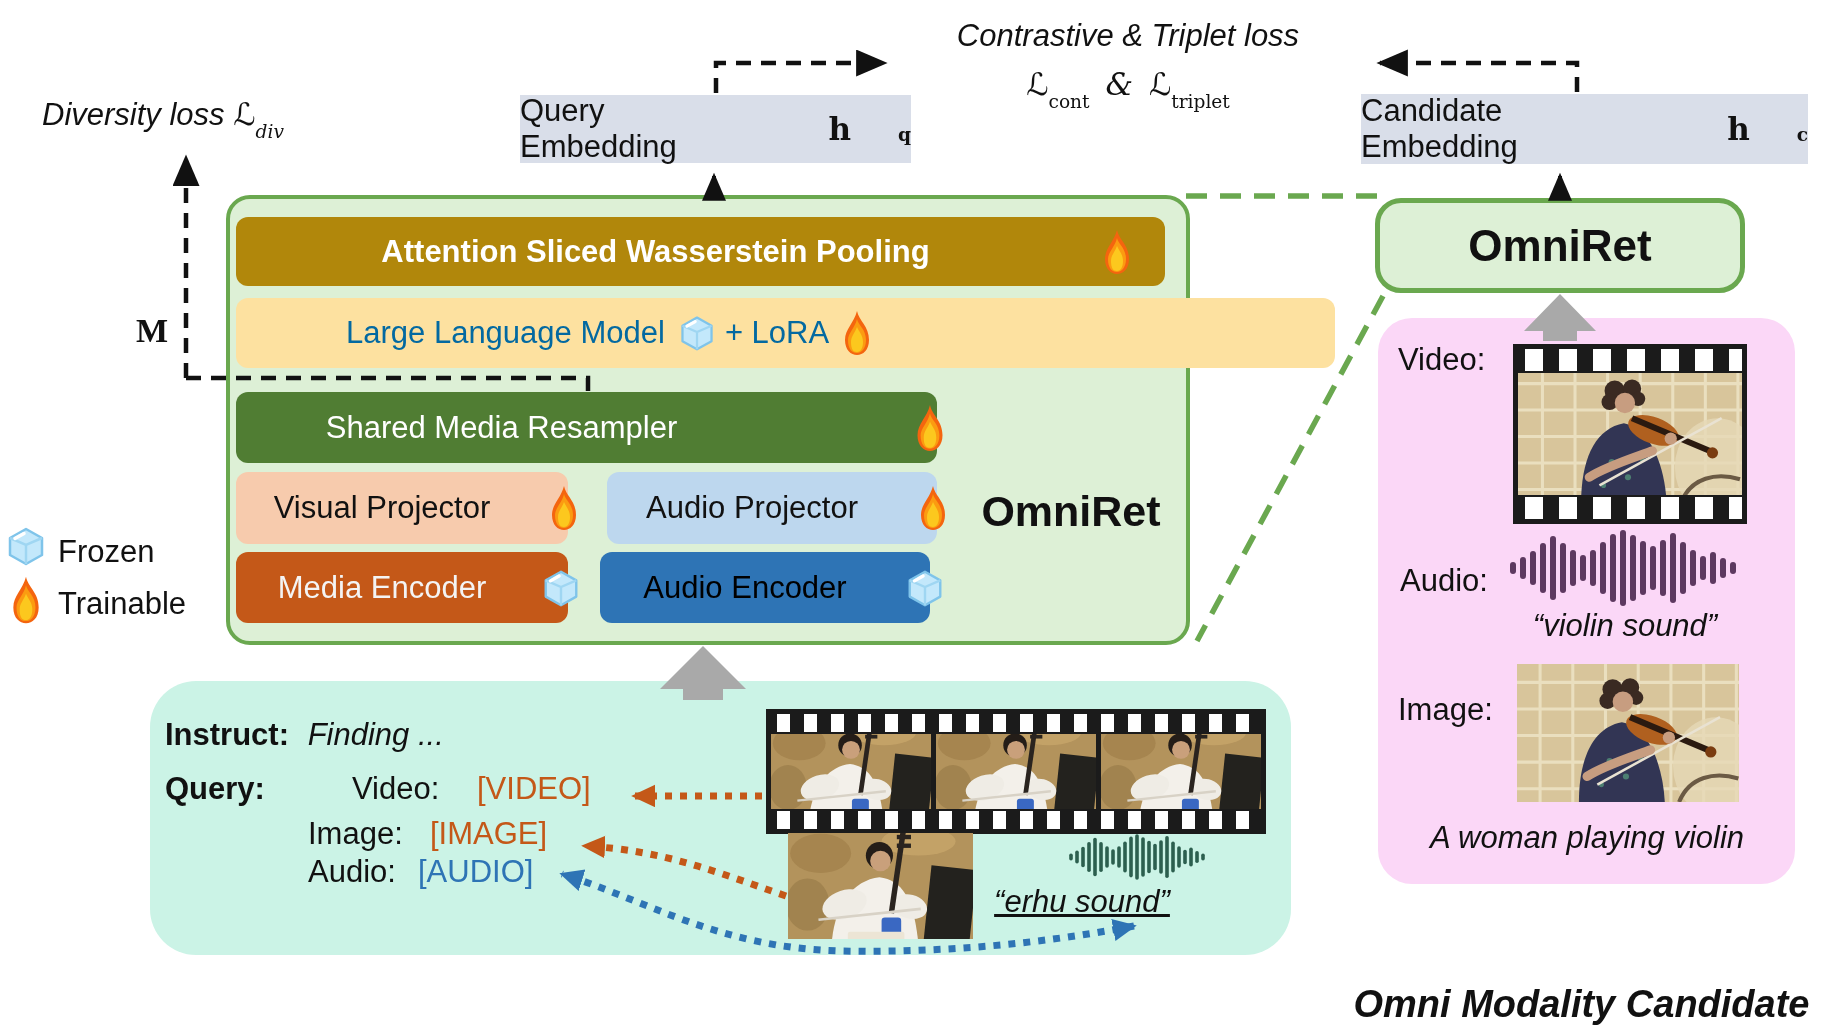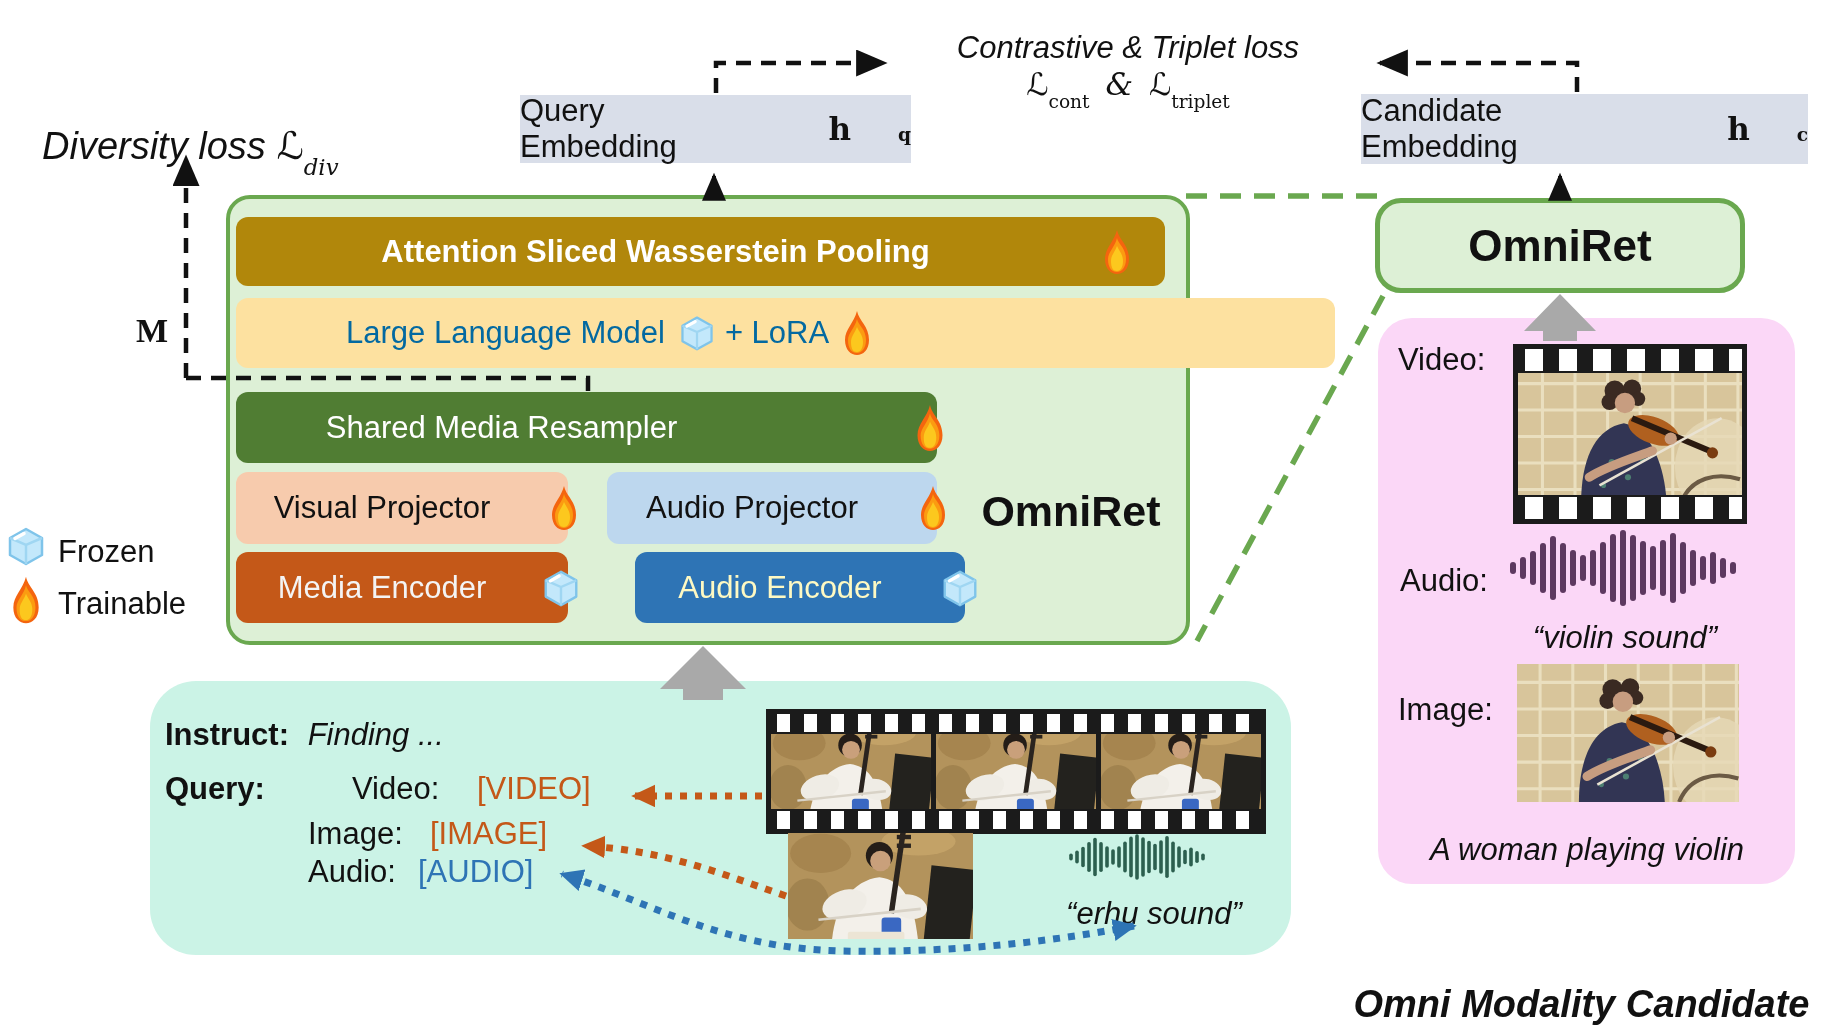--- a/index.html
+++ b/index.html
@@ -3,21 +3,21 @@
 <meta charset="utf-8">
 <style>
   html,body{margin:0;padding:0;background:#fff;}
   .canvas{position:relative;width:1843px;height:1028px;background:#fff;overflow:hidden;
           font-family:"Liberation Sans",sans-serif;color:#111;}
   .abs{position:absolute;}
   .bar{position:absolute;border-radius:12px;display:flex;align-items:center;justify-content:center;
        font-size:31px;font-weight:500;}
   .bar .ficon{position:absolute;}
   .lbl{position:absolute;font-size:31px;}
-  .it{font-style:italic;margin-top:12px;}
+  .it{font-style:italic;}
   .bold{font-weight:bold;}
   .scriptL{font-family:"DejaVu Serif","DejaVu Sans",serif;font-style:italic;}
   sub.m{font-size:0.6em;font-family:"DejaVu Serif",serif;position:relative;top:0.32em;line-height:0;}
   .mathbf{font-family:"DejaVu Serif",serif;font-weight:bold;}
   .embedbox{position:absolute;background:#d9dee9;display:flex;align-items:center;justify-content:center;
             font-size:31px;gap:47px;}
   .mainbox{position:absolute;left:226px;top:195px;width:964px;height:450px;background:#ddf0d6;
            border:4.5px solid #6aa84f;border-radius:24px;box-sizing:border-box;}
   .rightbox{position:absolute;left:1375px;top:198px;width:370px;height:95px;background:#ddf0d6;
             border:5px solid #6aa84f;border-radius:26px;box-sizing:border-box;display:flex;
@@ -113,21 +113,21 @@
         <ellipse cx="133" cy="64" rx="26" ry="13" fill="#b0601f" transform="rotate(20 133 64)"></ellipse>
         <line x1="112" y1="52" x2="188" y2="84" stroke="#2b1a10" stroke-width="6"></line>
         <circle cx="191" cy="86" r="5.5" fill="#7a3c10"></circle>
         <line x1="80" y1="118" x2="200" y2="52" stroke="#e9e2d2" stroke-width="2.5"></line>
         <path d="M70,110 C85,100 110,92 132,84" stroke="#c79d80" stroke-width="9" fill="none" stroke-linecap="round"></path>
         <circle cx="150" cy="72" r="6" fill="#c79d80"></circle>
       </g>
     </defs>
   </svg>
 
-  <div class="lbl it" style="left:42px;top:112px;font-size:38px;">
+  <div class="lbl it" style="left:42px;top:96px;font-size:31px;">
     <span>Diversity loss</span>
     <span class="scriptL">ℒ</span><sub class="m">div</sub>
   </div>
 
   <div class="lbl" style="left:136px;top:312px;font-family:'Liberation Serif',serif;font-weight:bold;font-size:34px;">M</div>
 
   <div class="lbl it" style="left:928px;top:18px;width:400px;text-align:center;">Contrastive &amp; Triplet loss</div>
   <div class="lbl" style="left:928px;top:66px;width:400px;text-align:center;font-family:'DejaVu Serif',serif;">
     <span class="scriptL">ℒ</span><sub class="m">cont</sub>
     <span style="margin:0 6px;font-style:italic;">&amp;</span>
@@ -182,21 +182,21 @@
       </svg>
   </div>
 
   <div class="bar" style="left:236px;top:552px;width:332px;height:71px;background:#c45818;color:#f4f4f4;padding-right:40px;box-sizing:border-box;">
     <span>Media Encoder</span>
     <svg class="ficon" style="right:-14px;width:42px;height:42px;" viewBox="0 0 44 44">
         <use href="#ice"></use>
       </svg>
   </div>
 
-  <div class="bar" style="left:635px;top:552px;width:330px;height:71px;background:#2e74b5;color:#fef9c3;padding-right:40px;box-sizing:border-box;">
+  <div class="bar" style="left:600px;top:552px;width:330px;height:71px;background:#2e74b5;color:#000000;padding-right:40px;box-sizing:border-box;">
     <span>Audio Encoder</span>
     <svg class="ficon" style="right:-16px;width:42px;height:42px;" viewBox="0 0 44 44">
         <use href="#ice"></use>
       </svg>
   </div>
 
   <div class="abs" style="left:958px;top:487px;width:226px;text-align:center;font-size:43px;font-weight:bold;">OmniRet</div>
 
   <div class="abs">
     <svg class="abs" style="left:4px;top:523px;width:44px;height:46px;" viewBox="0 0 44 44">
@@ -271,21 +271,21 @@
     <div class="holes"></div>
   </div>
 
   <svg class="photo" style="left:788px;top:833px;width:185px;height:106px;" viewBox="0 0 170 110" preserveAspectRatio="xMidYMid slice">
       <use href="#erhu"></use>
     </svg>
 
   <svg class="wave" style="left:1039px;top:833px;width:196px;height:48px;" viewBox="0 0 230 80">
       <use href="#wave" fill="#2c5f4f"></use>
     </svg>
-  <div class="lbl it" style="left:1036px;top:884px;width:236px;text-align:center;">“erhu sound”</div>
+  <div class="lbl it" style="left:964px;top:884px;width:236px;text-align:center;text-decoration:underline;">“erhu sound”</div>
 
 
   <svg class="overlay">
     <defs>
       <marker id="arrB" markerWidth="9" markerHeight="8" refX="6.2" refY="3" orient="auto">
         <path d="M0,0 L7,3 L0,6 Z" fill="#111"></path>
       </marker>
       <marker id="arrO" markerWidth="5" markerHeight="4.5" refX="3" refY="1.6" orient="auto">
         <path d="M0,0 L3.4,1.6 L0,3.2 Z" fill="#c45818"></path>
       </marker>

